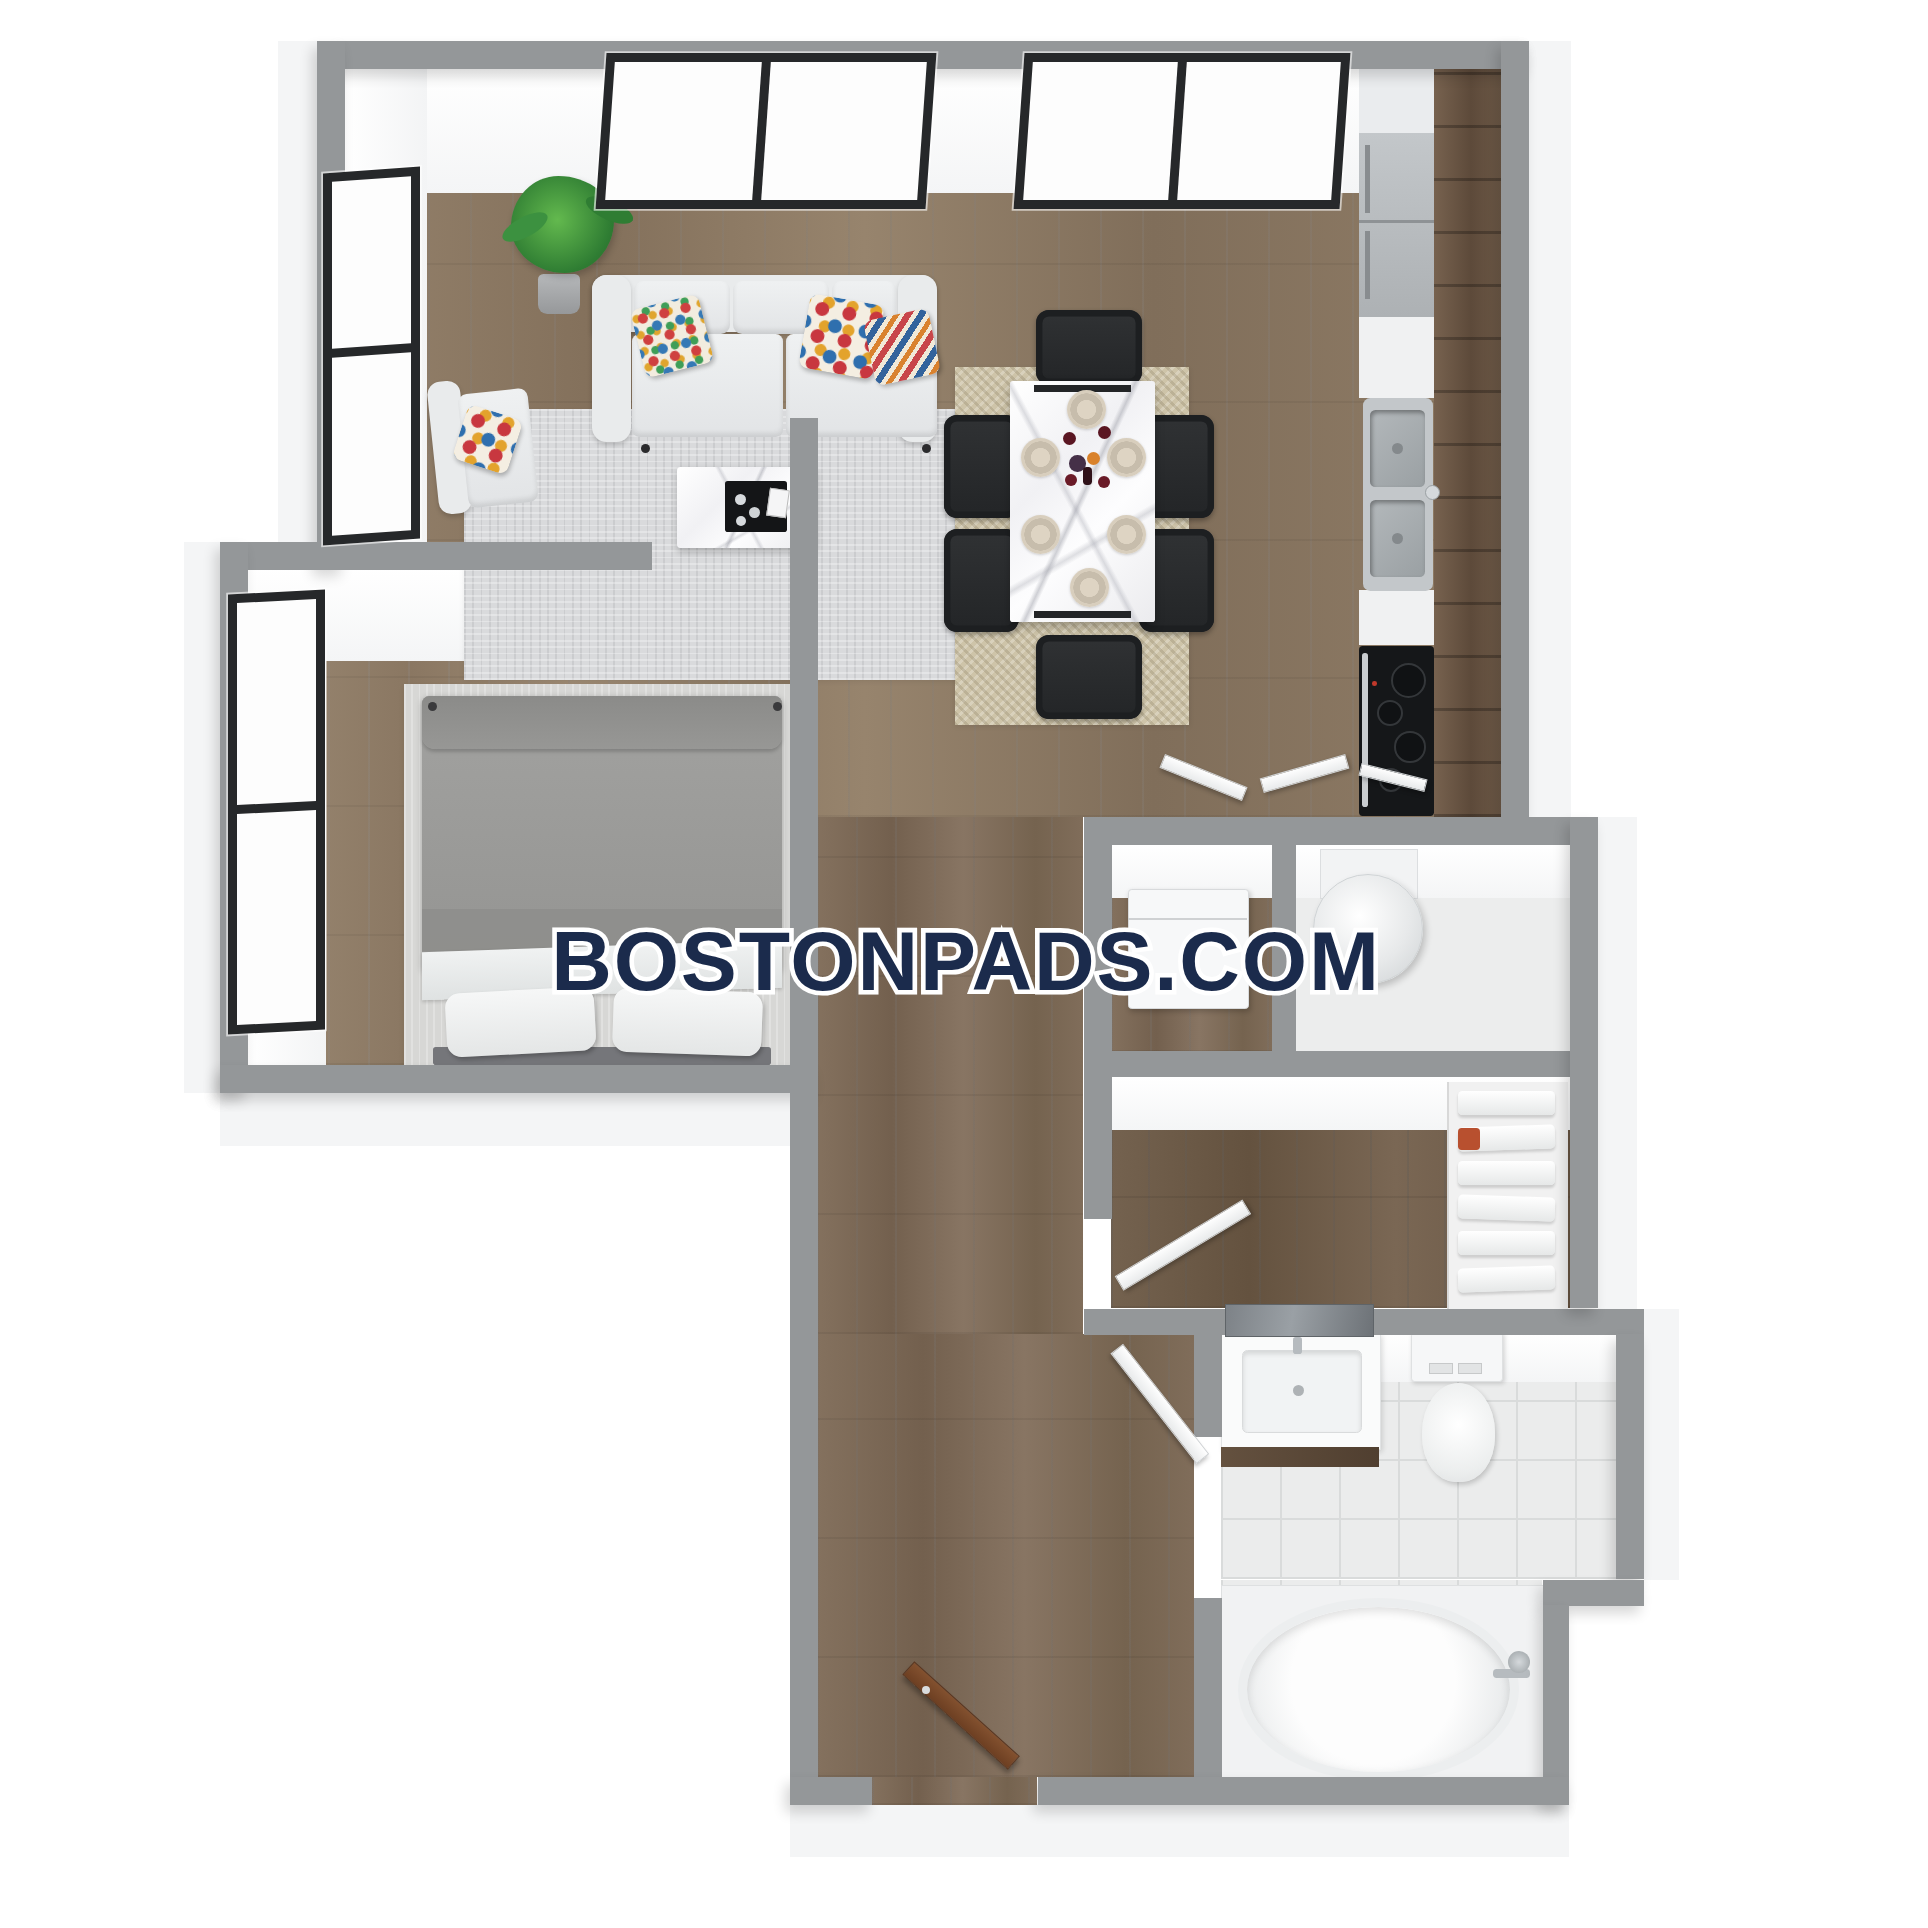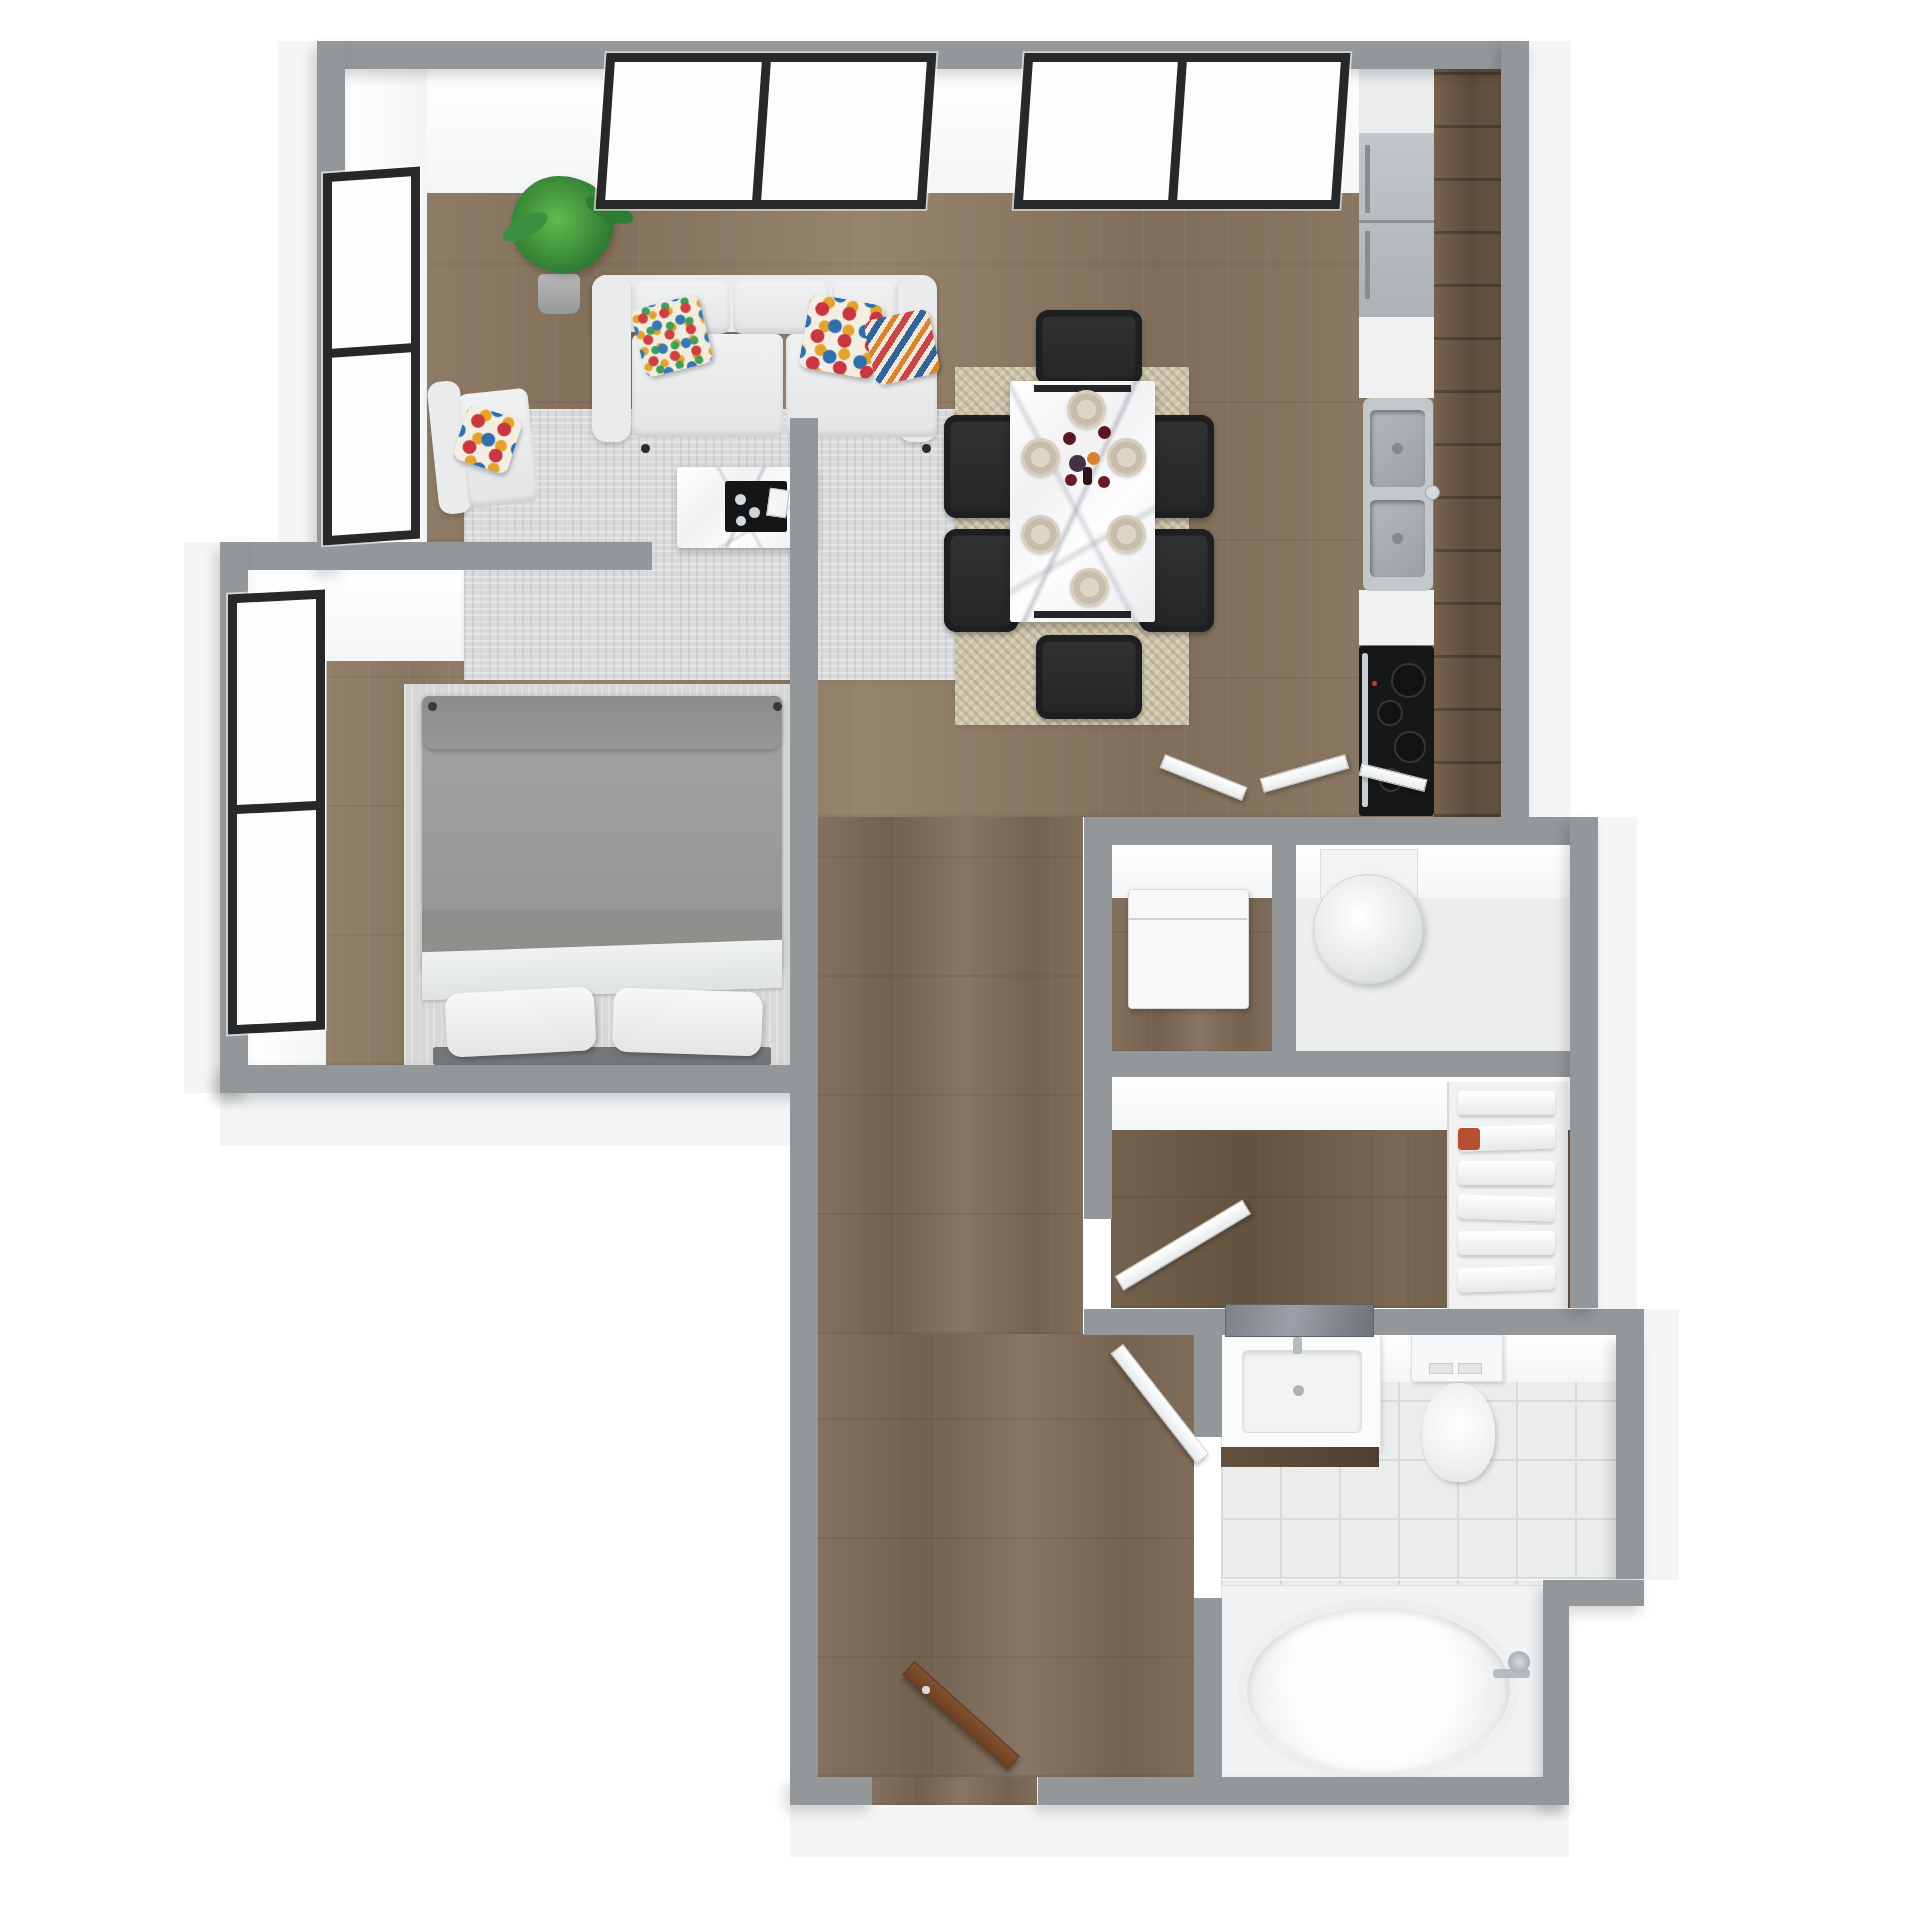--- a/index.html
+++ b/index.html
@@ -302,15 +302,16 @@
   <div class="win" style="left:1019px;top:53px;width:308px;height:138px;transform:skewX(-4deg);">
     <div class="mull-v" style="left:145px;"></div>
   </div>
   <div class="win" style="left:323px;top:170px;width:79px;height:354px;transform:skewY(-4deg);">
     <div class="mull-h" style="top:167px;"></div>
   </div>
   <div class="win" style="left:228px;top:592px;width:79px;height:422px;transform:skewY(-3deg);">
     <div class="mull-h" style="top:202px;"></div>
   </div>
 
+  <div id="watermark">BOSTONPADS.COM</div>
 
 </div>
 
 
 </body></html>

